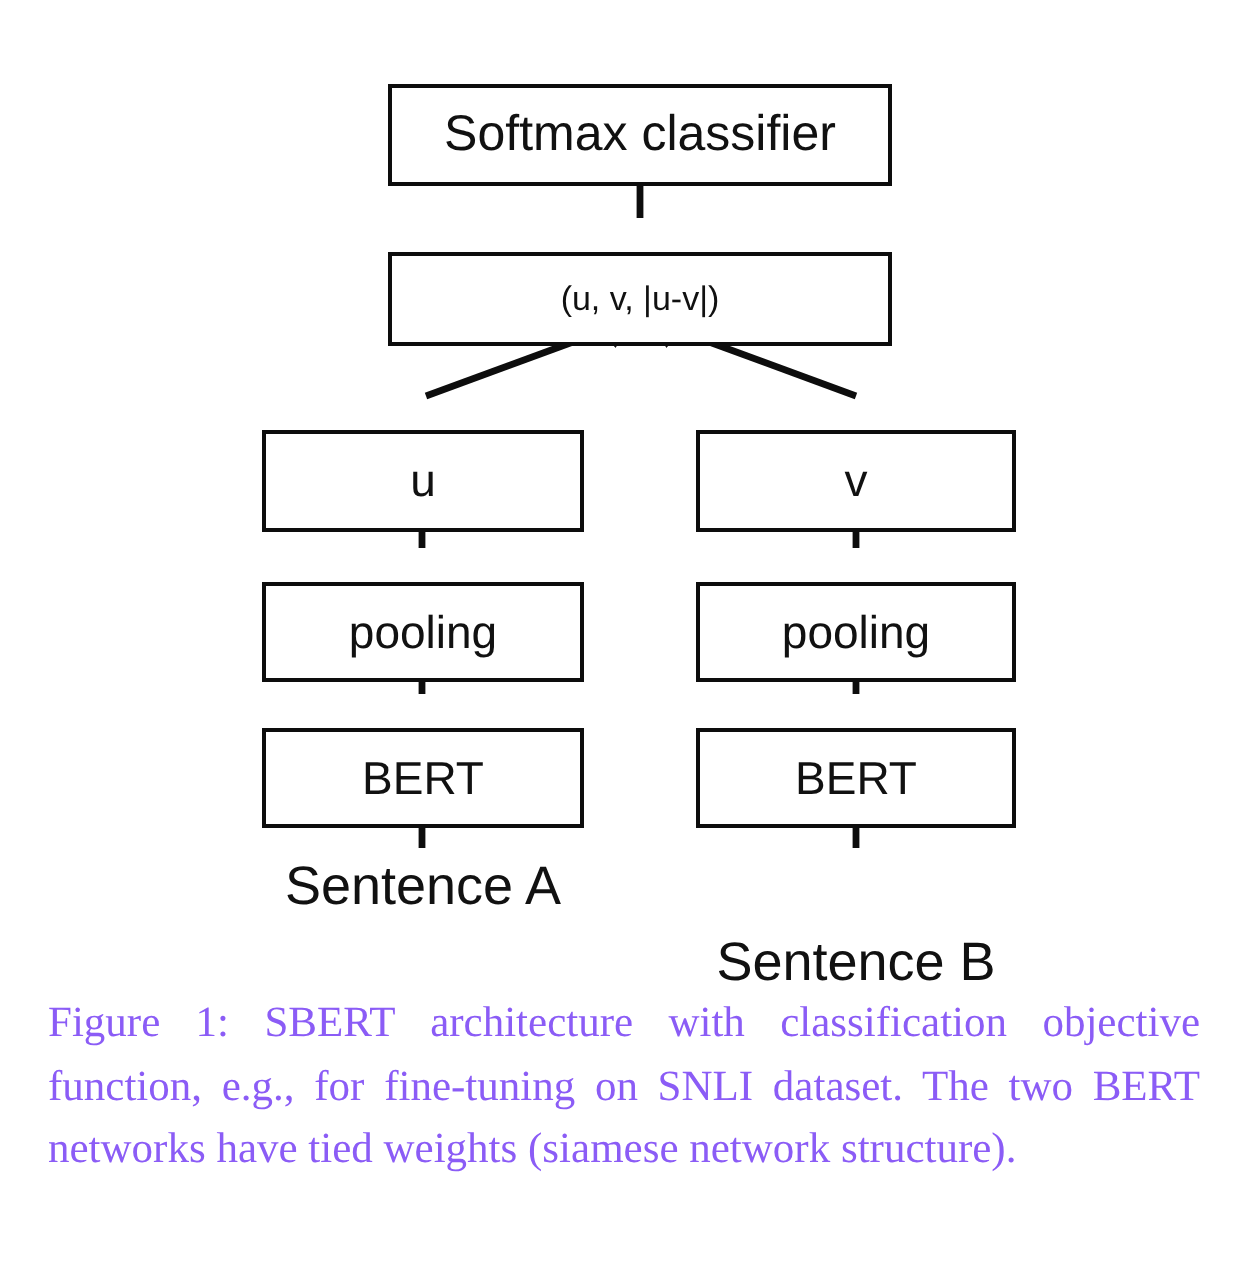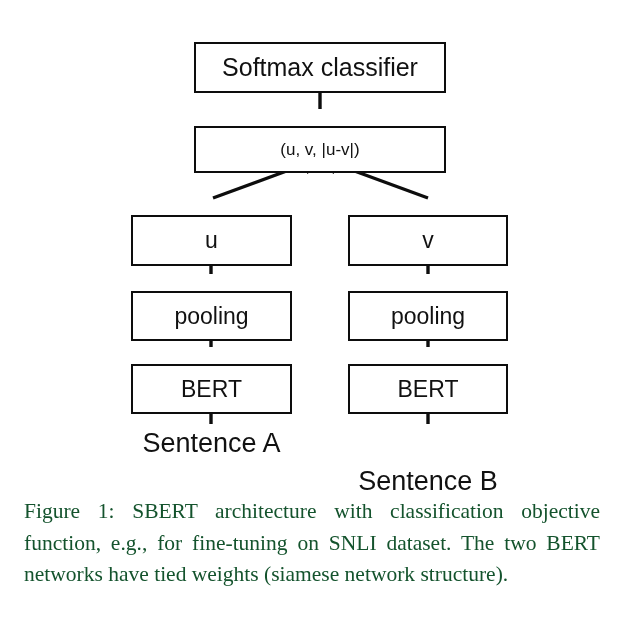--- a/index.html
+++ b/index.html
@@ -71,21 +71,21 @@
   #caption {
     position: absolute;
     left: 24px;
     top: 496px;
     width: 576px;
     font-family: "Liberation Serif", serif;
     font-size: 21.5px;
     line-height: 1.47;
     text-align: justify;
     text-justify: inter-word;
-    color: #14532d;
+    color: #8b5cf6;
     hyphens: manual;
   }
   #caption .caption-text { display: inline; }
 </style>
 </head>
 <body>
 
 <div id="figure-area">
 
   <svg id="diagram-svg" width="624" height="480" viewBox="0 0 624 480">

